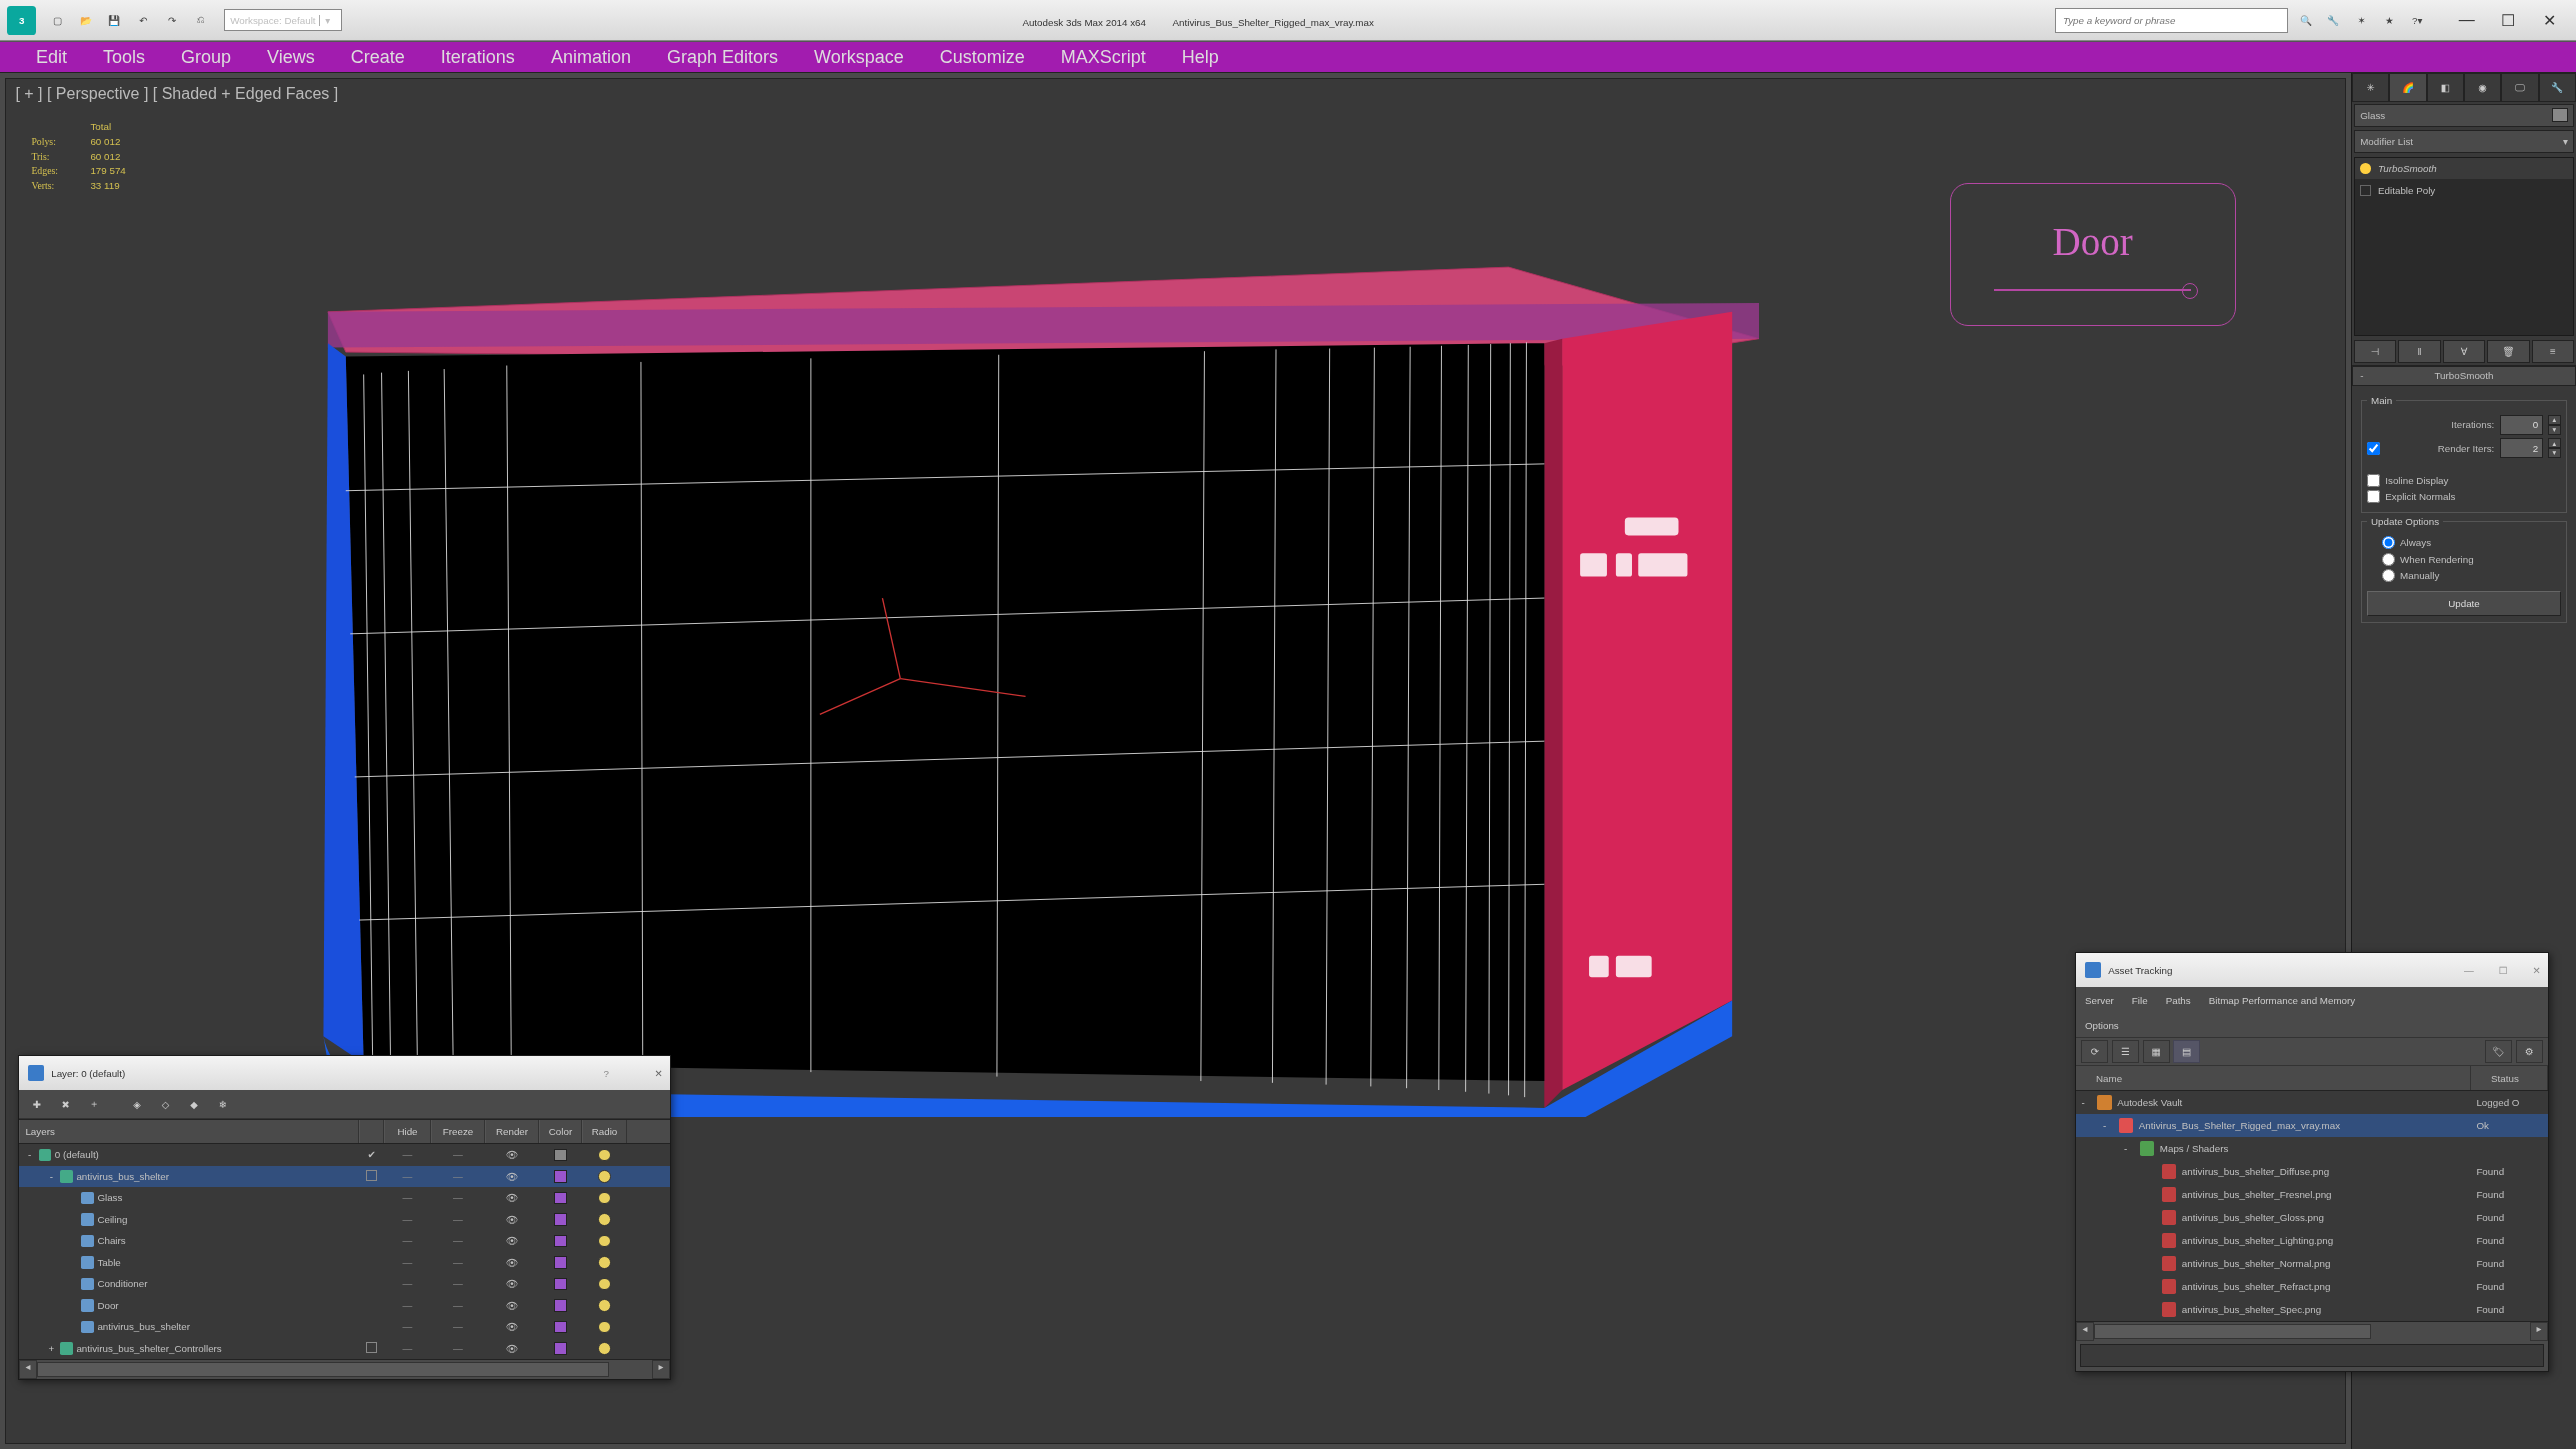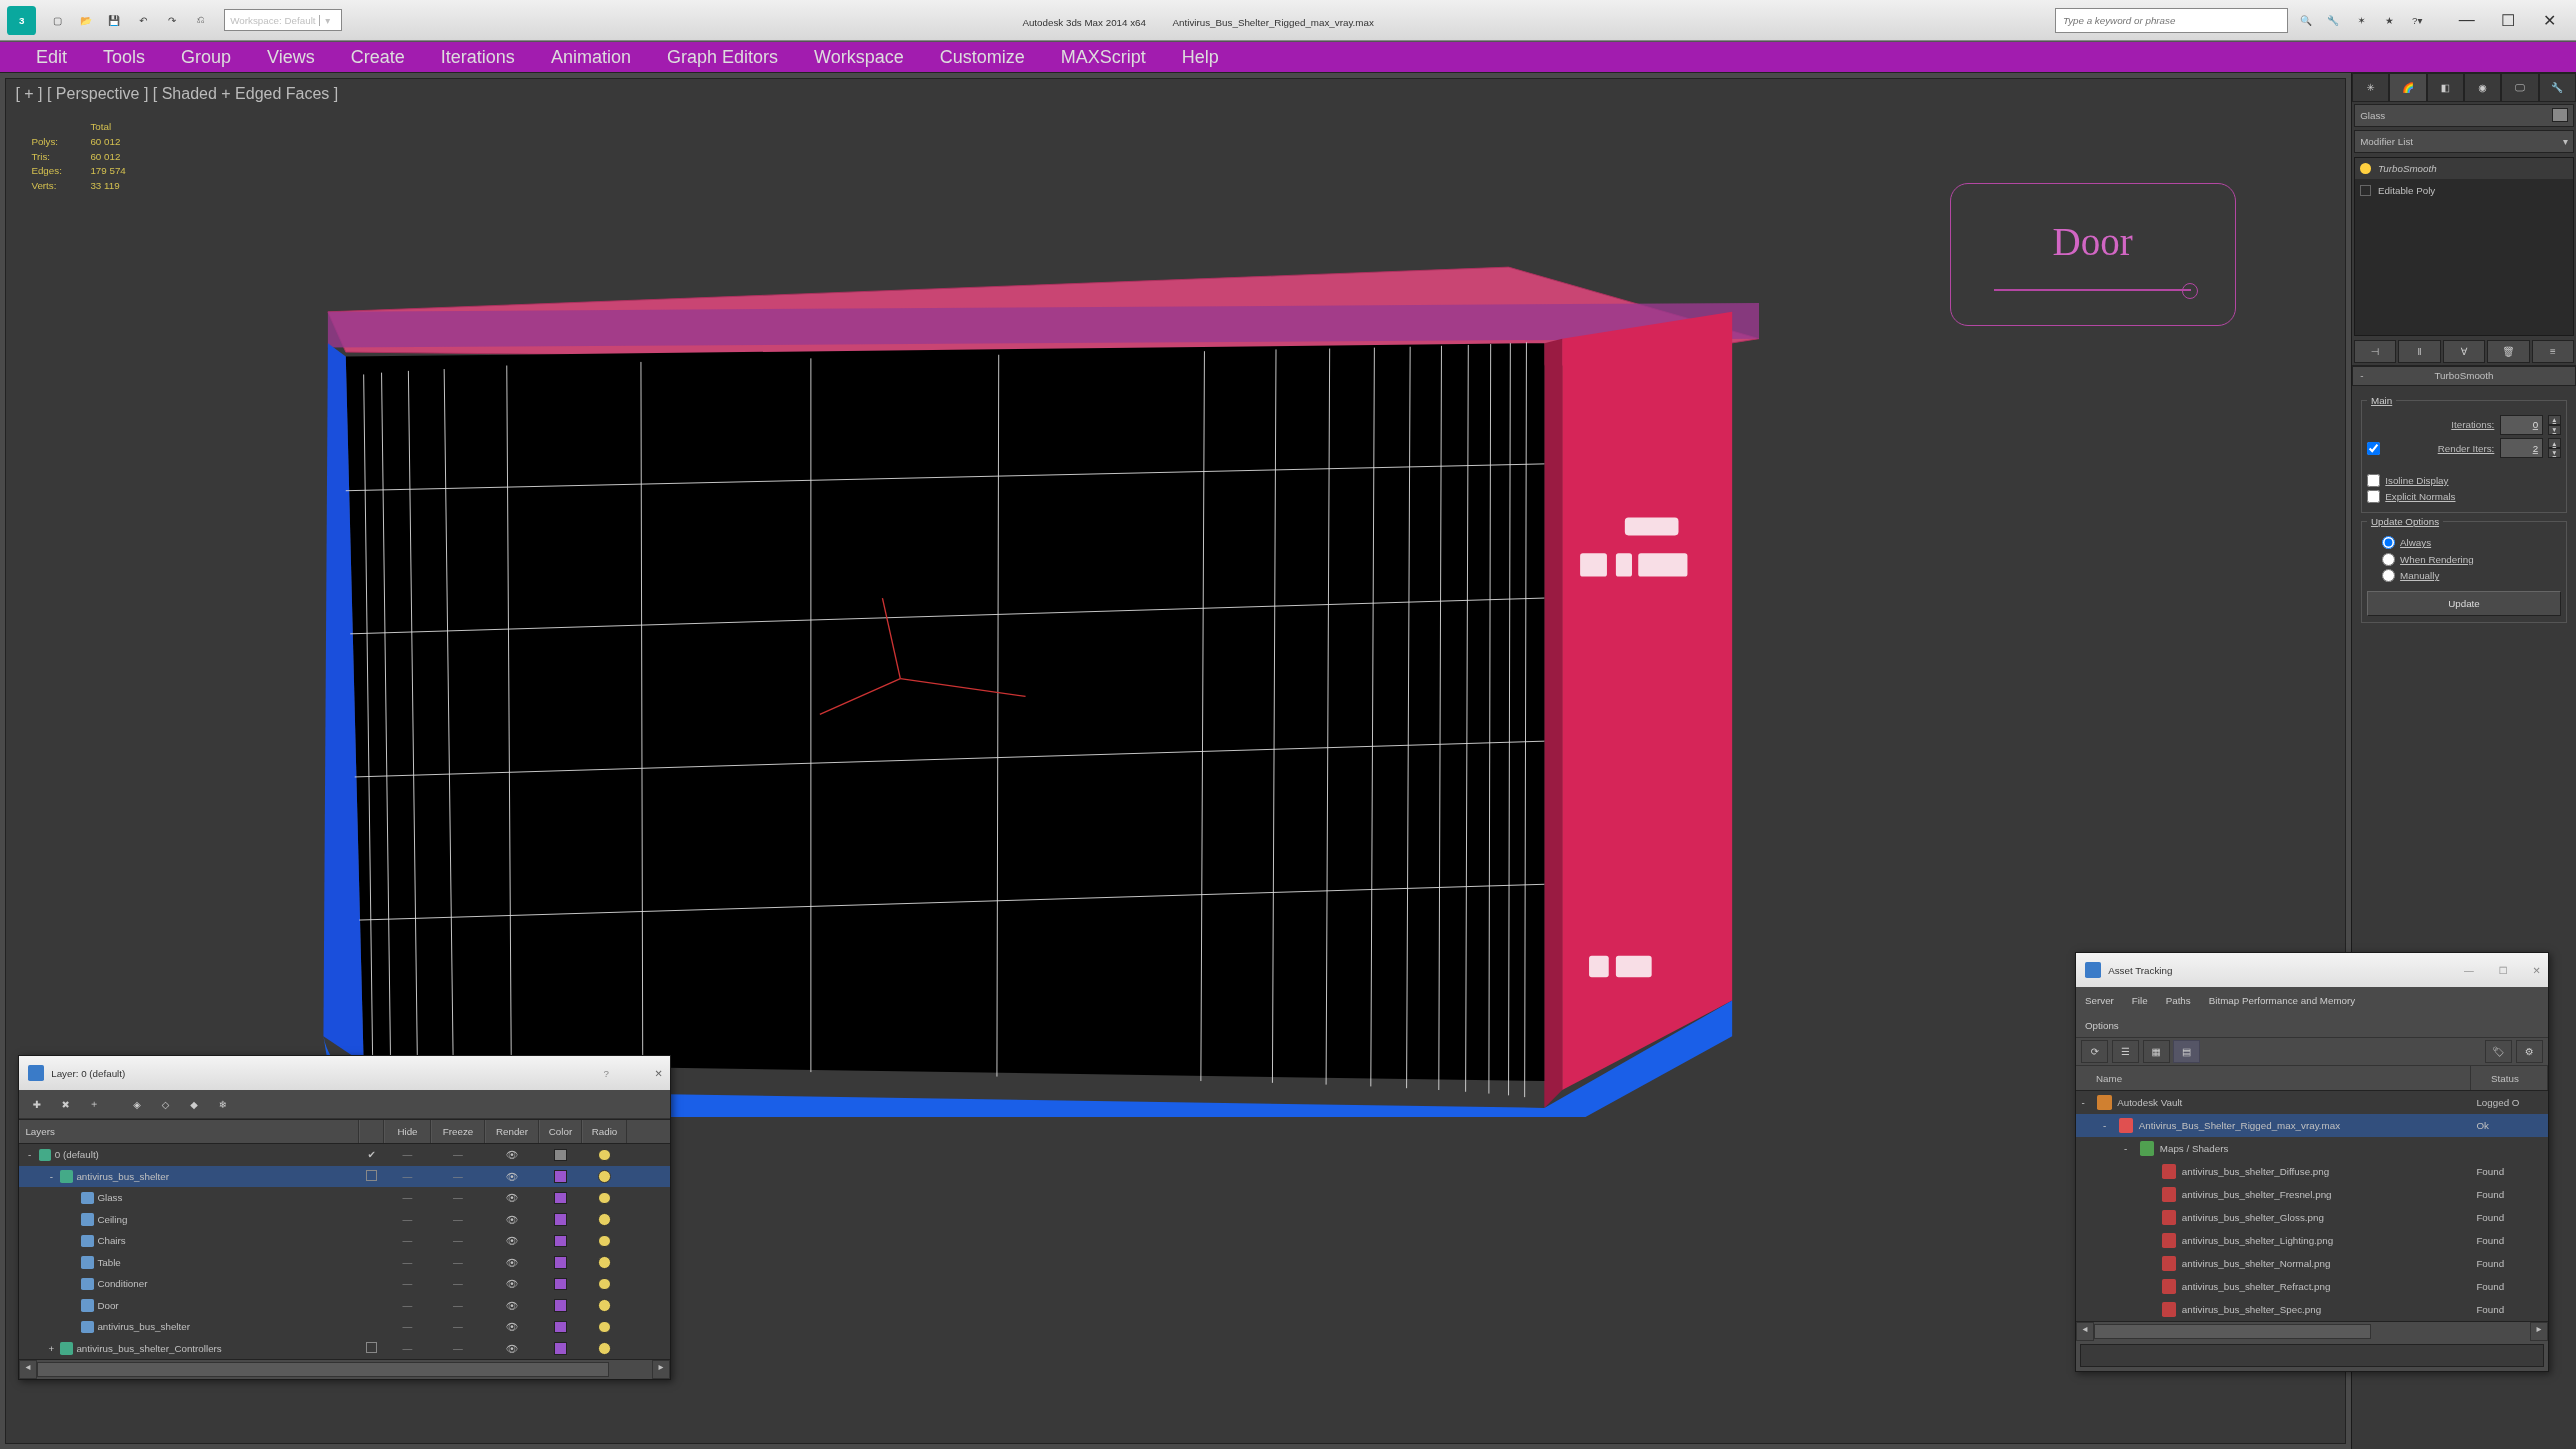--- a/index.html
+++ b/index.html
@@ -24,21 +24,21 @@
 .menubar { height: 32px; background: #a21caf; display: flex; align-items: center; padding: 0 36px; gap: 36px; border-bottom: 0.9px solid #222; border-top: 0.9px solid #555; }
 .menubar span { color: #ddd; font-size: 18px; cursor: pointer; }
 
 
 .viewport-wrap { position: absolute; top: 73px; left: 0; right: 225px; bottom: 0; background: #4a4a4a; }
 .viewport { position: absolute; inset: 5.4px; background: #393939; border: 0.9px solid #222; }
 .viewport-label { position: absolute; top: 5.4px; left: 9px; color: #bbb; font-size: 16px;}
 .poly-stats { position: absolute; top: 41px; left: 25px; color: #d4c050; font-size: 16px; line-height: 1.5; }
 .poly-stats .h { margin-left: 59px; }
 .poly-stats .row { display: flex; }
-.poly-stats .row .lbl { width: 59px; }
+.poly-stats .row .lbl { width: 59px; font-family: Liberation Serif, serif; }
 
 
 .floorgrid { position: absolute; inset: 0; }
 .floorgrid line { stroke: #4f4f4f; stroke-width: 1; }
 
 
 .obj3d { position: absolute; left: 304px; top: 179px; width: 1449px; height: 859px; }
 .obj3d svg { width: 100%; height: 100%; }
 
 
@@ -56,21 +56,21 @@
 .cmdpanel .mod-stack { height: 179px; background: #2a2a2a; border: 0.9px solid #1a1a1a; margin: 1.8px; overflow: auto; }
 .cmdpanel .mod-stack .row { display: flex; align-items: center; height: 21.5px; padding: 0 5.4px; gap: 7.2px; }
 .cmdpanel .mod-stack .row.sel { background: #3a3a3a; font-style: italic; }
 .cmdpanel .mod-stack .bulb { width: 10.7px; height: 10.7px; background: #ffd040; border-radius: 50%; }
 .cmdpanel .stackbtns { height: 27px; display: flex; gap: 1.8px; padding: 1.8px; }
 .cmdpanel .stackbtns button { flex: 1; background: #4a4a4a; border: 0.9px solid #222; color: #ccc; }
 
 .cmdpanel .rollout { border-top: 0.9px solid #222; }
 .cmdpanel .rollout-h { background: #4a4a4a; text-align: center; padding: 3.6px; border: 0.9px solid #222; position: relative; }
 .cmdpanel .rollout-h::before { content: "-"; position: absolute; left: 7.2px; }
-.cmdpanel .rollout-body { padding: 5.4px 9px; text-decoration: underline; }
+.cmdpanel .rollout-body { padding: 5.4px 9px; }
 .cmdpanel fieldset { border: 0.9px solid #555; margin: 3.6px 0; padding: 5.4px; }
 .cmdpanel legend { color: #ccc; padding: 0 3.6px; }
 .cmdpanel .param { display: flex; align-items: center; gap: 5.4px; margin: 3.6px 0; }
 .cmdpanel .param label { flex: 1; text-align: right; color: #bbb;}
 .cmdpanel .param input[type=text] { width: 43px; height: 19.7px; background: #5a5a5a; border: 0.9px solid #222; color: #ddd; text-align: right; padding: 0 3.6px;}
 .cmdpanel .spinner { width: 12.5px; display: flex; flex-direction: column; }
 .cmdpanel .spinner button { height: 9.8px; font-size: 7.2px; line-height: 7.2px; background: #4a4a4a; border: 0.9px solid #222; color: #ccc; padding: 0;}
 .cmdpanel .chk { display: flex; align-items: center; gap: 5.4px; margin: 3.6px 0; }
 .cmdpanel .chk input { width: 12.5px; height: 12.5px; }
 .cmdpanel .radio { display: flex; align-items: center; gap: 5.4px; margin: 3.6px 0; padding-left: 14.3px;}

